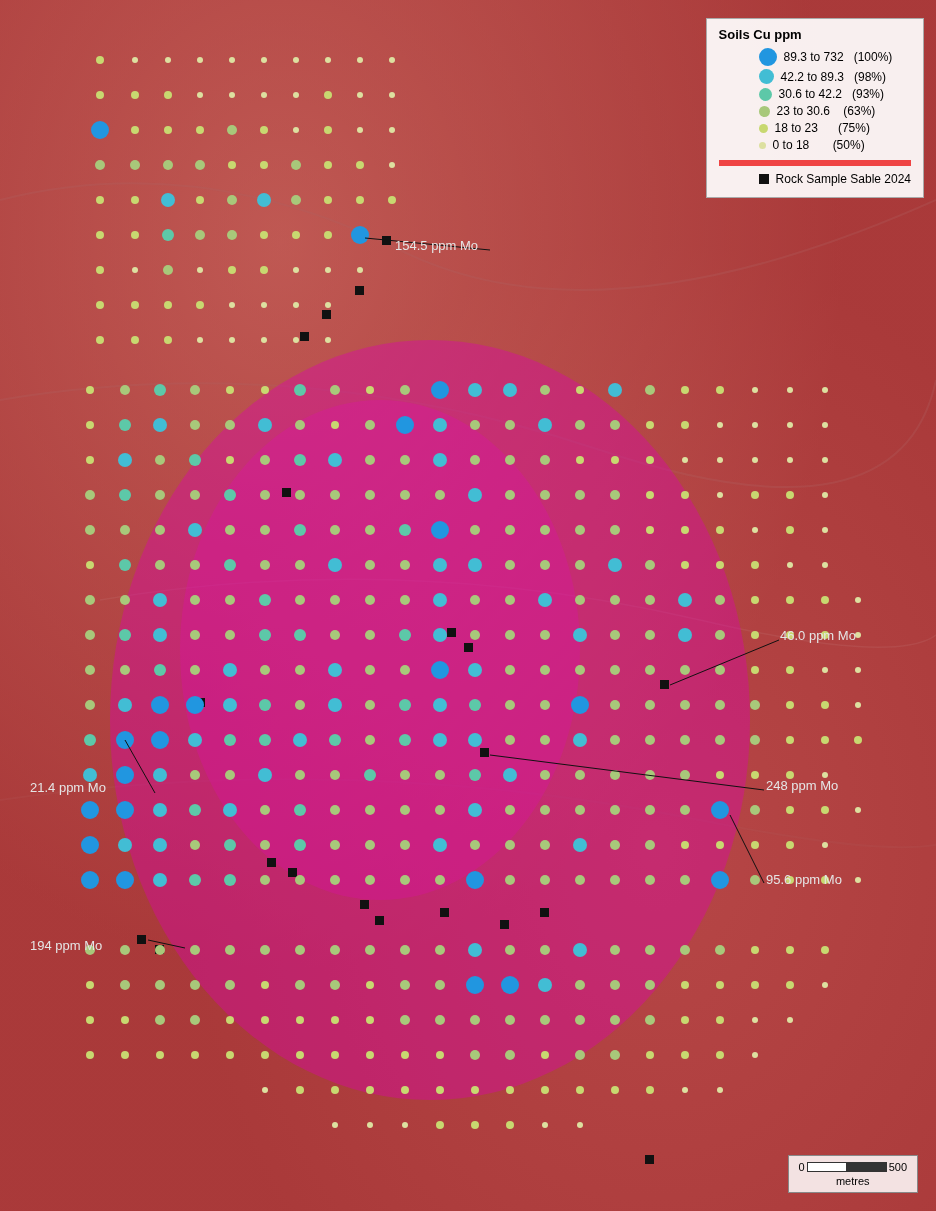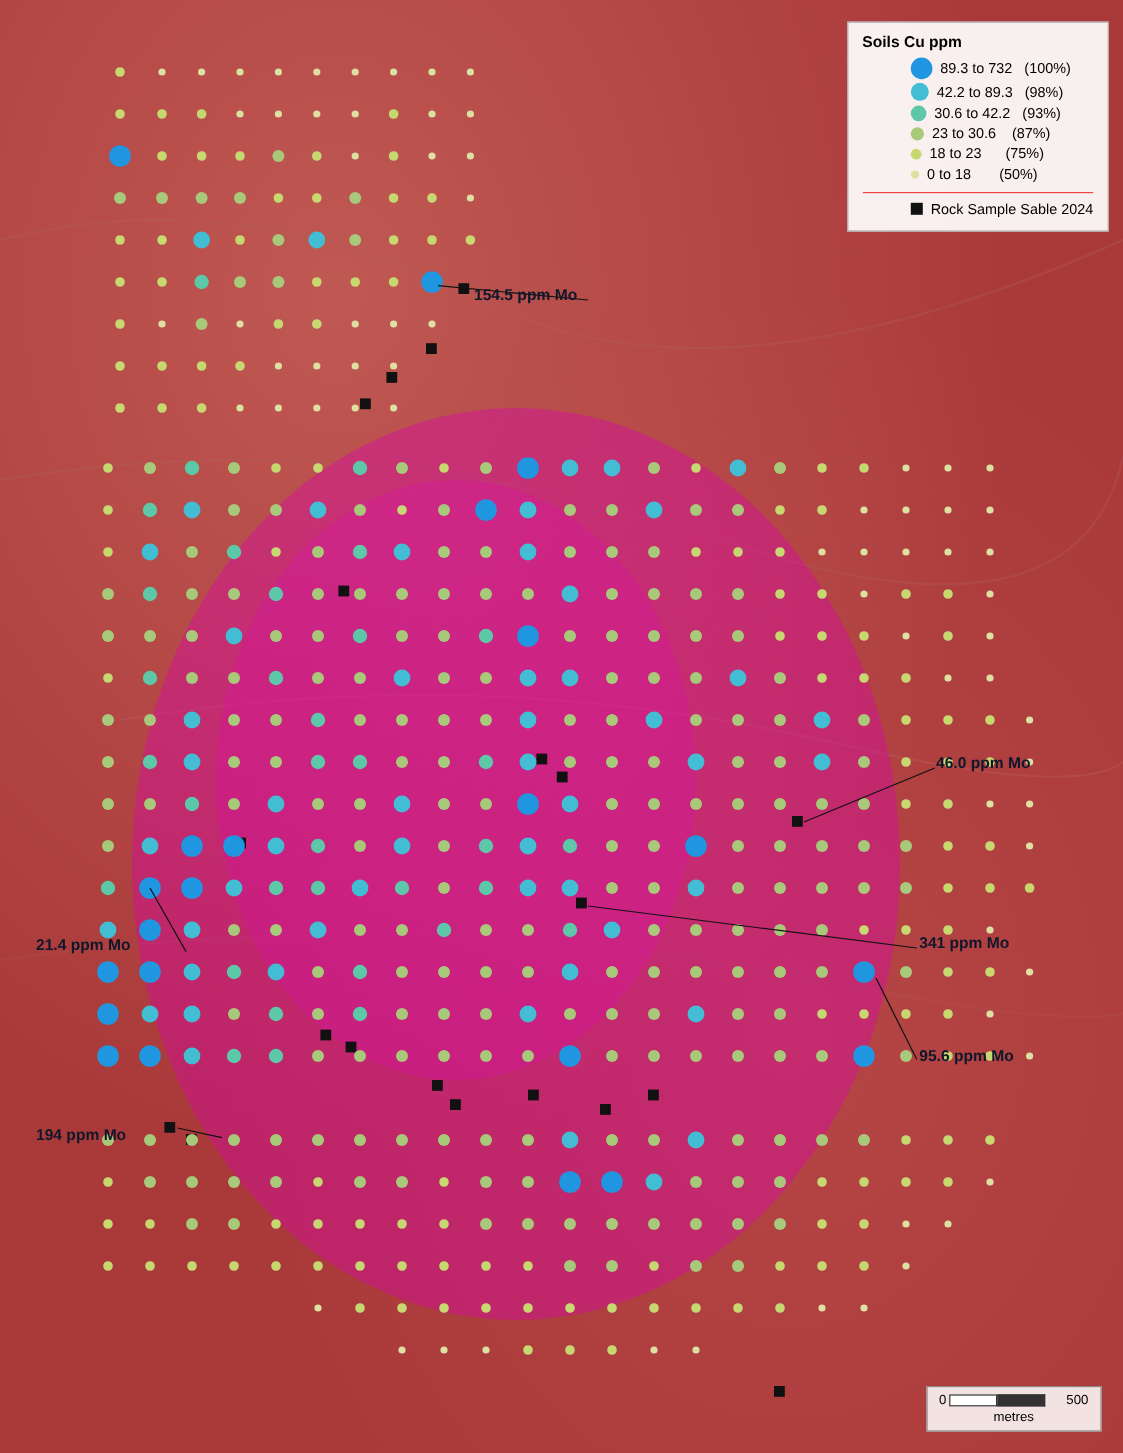--- a/index.html
+++ b/index.html
@@ -56,42 +56,42 @@
     #dots-layer {
       position: absolute;
       top: 0; left: 0;
       width: 100%; height: 100%;
       pointer-events: none;
     }
     
     .ppm-label {
       position: absolute;
       font-size: 13px;
-      font-weight: bold;
-      color: #0f172a;
+      font-weight: normal;
+      color: #e5e5e5;
       white-space: nowrap;
     }
     
     #scale-bar {
       position: absolute;
       bottom: 18px;
       right: 18px;
       background: rgba(255,255,255,0.85);
       padding: 5px 10px 5px 10px;
       border: 1px solid #888;
       font-size: 11px;
       text-align: center;
     }
     .scale-bar-inner {
       display: flex;
       align-items: center;
       margin-bottom: 2px;
     }
     .scale-zero { margin-right: 2px; }
-    .scale-500 { margin-left: 18px; text-align: right; }
+    .scale-500 { margin-left: 2px; text-align: right; }
     .scale-graphic {
       display: flex;
       width: 80px;
       height: 10px;
     }
     .scale-white { width: 40px; height: 10px; background: white; border: 1px solid #333; }
     .scale-black { width: 40px; height: 10px; background: #333; border: 1px solid #333; border-left: none; }
   </style>
 </head>
 <body>
@@ -729,43 +729,43 @@
     <div class="legend-item">
       <span class="legend-circle" style="width:15px;height:15px;background:#42bdd4;"></span>
       <span>42.2 to 89.3 &nbsp; <span>(98%)</span></span>
     </div>
     <div class="legend-item">
       <span class="legend-circle" style="width:13px;height:13px;background:#5dc8a8;"></span>
       <span>30.6 to 42.2 &nbsp; <span>(93%)</span></span>
     </div>
     <div class="legend-item">
       <span class="legend-circle" style="width:11px;height:11px;background:#a8c87a;"></span>
-      <span>23 to 30.6 &nbsp;&nbsp; <span>(87%)</span></span>
+      <span>23 to 30.6 &nbsp;&nbsp; <span>(63%)</span></span>
     </div>
     <div class="legend-item">
       <span class="legend-circle" style="width:9px;height:9px;background:#c8d870;"></span>
       <span>18 to 23 &nbsp;&nbsp;&nbsp;&nbsp; <span>(75%)</span></span>
     </div>
     <div class="legend-item">
       <span class="legend-circle" style="width:7px;height:7px;background:#dde0a0;"></span>
       <span>0 to 18 &nbsp;&nbsp;&nbsp;&nbsp;&nbsp; <span>(50%)</span></span>
     </div>
-    <div style="margin-top:8px; border-top:1px solid #ef4444; padding-top:6px;">
+    <div style="margin-top:8px; border-top:6px solid #ef4444; padding-top:6px;">
       <div class="legend-item">
         <span class="legend-square"></span>
         <span>Rock Sample Sable 2024</span>
       </div>
     </div>
   </div>
 
   <div class="ppm-label" style="left:395px;top:238px;">154.5 ppm Mo</div>
   <div class="ppm-label" style="left:30px;top:780px;text-align:center;">21.4 ppm Mo</div>
   <div class="ppm-label" style="left:30px;top:938px;">194 ppm Mo</div>
   <div class="ppm-label" style="left:780px;top:628px;">46.0 ppm Mo</div>
-  <div class="ppm-label" style="left:766px;top:778px;">341 ppm Mo</div>
+  <div class="ppm-label" style="left:766px;top:778px;">248 ppm Mo</div>
   <div class="ppm-label" style="left:766px;top:872px;">95.6 ppm Mo</div>
 
   <div id="scale-bar">
     <div class="scale-bar-inner">
       <span class="scale-zero">0</span>
       <div class="scale-graphic">
         <div class="scale-white"></div>
         <div class="scale-black"></div>
       </div>
       <span class="scale-500">500</span>

